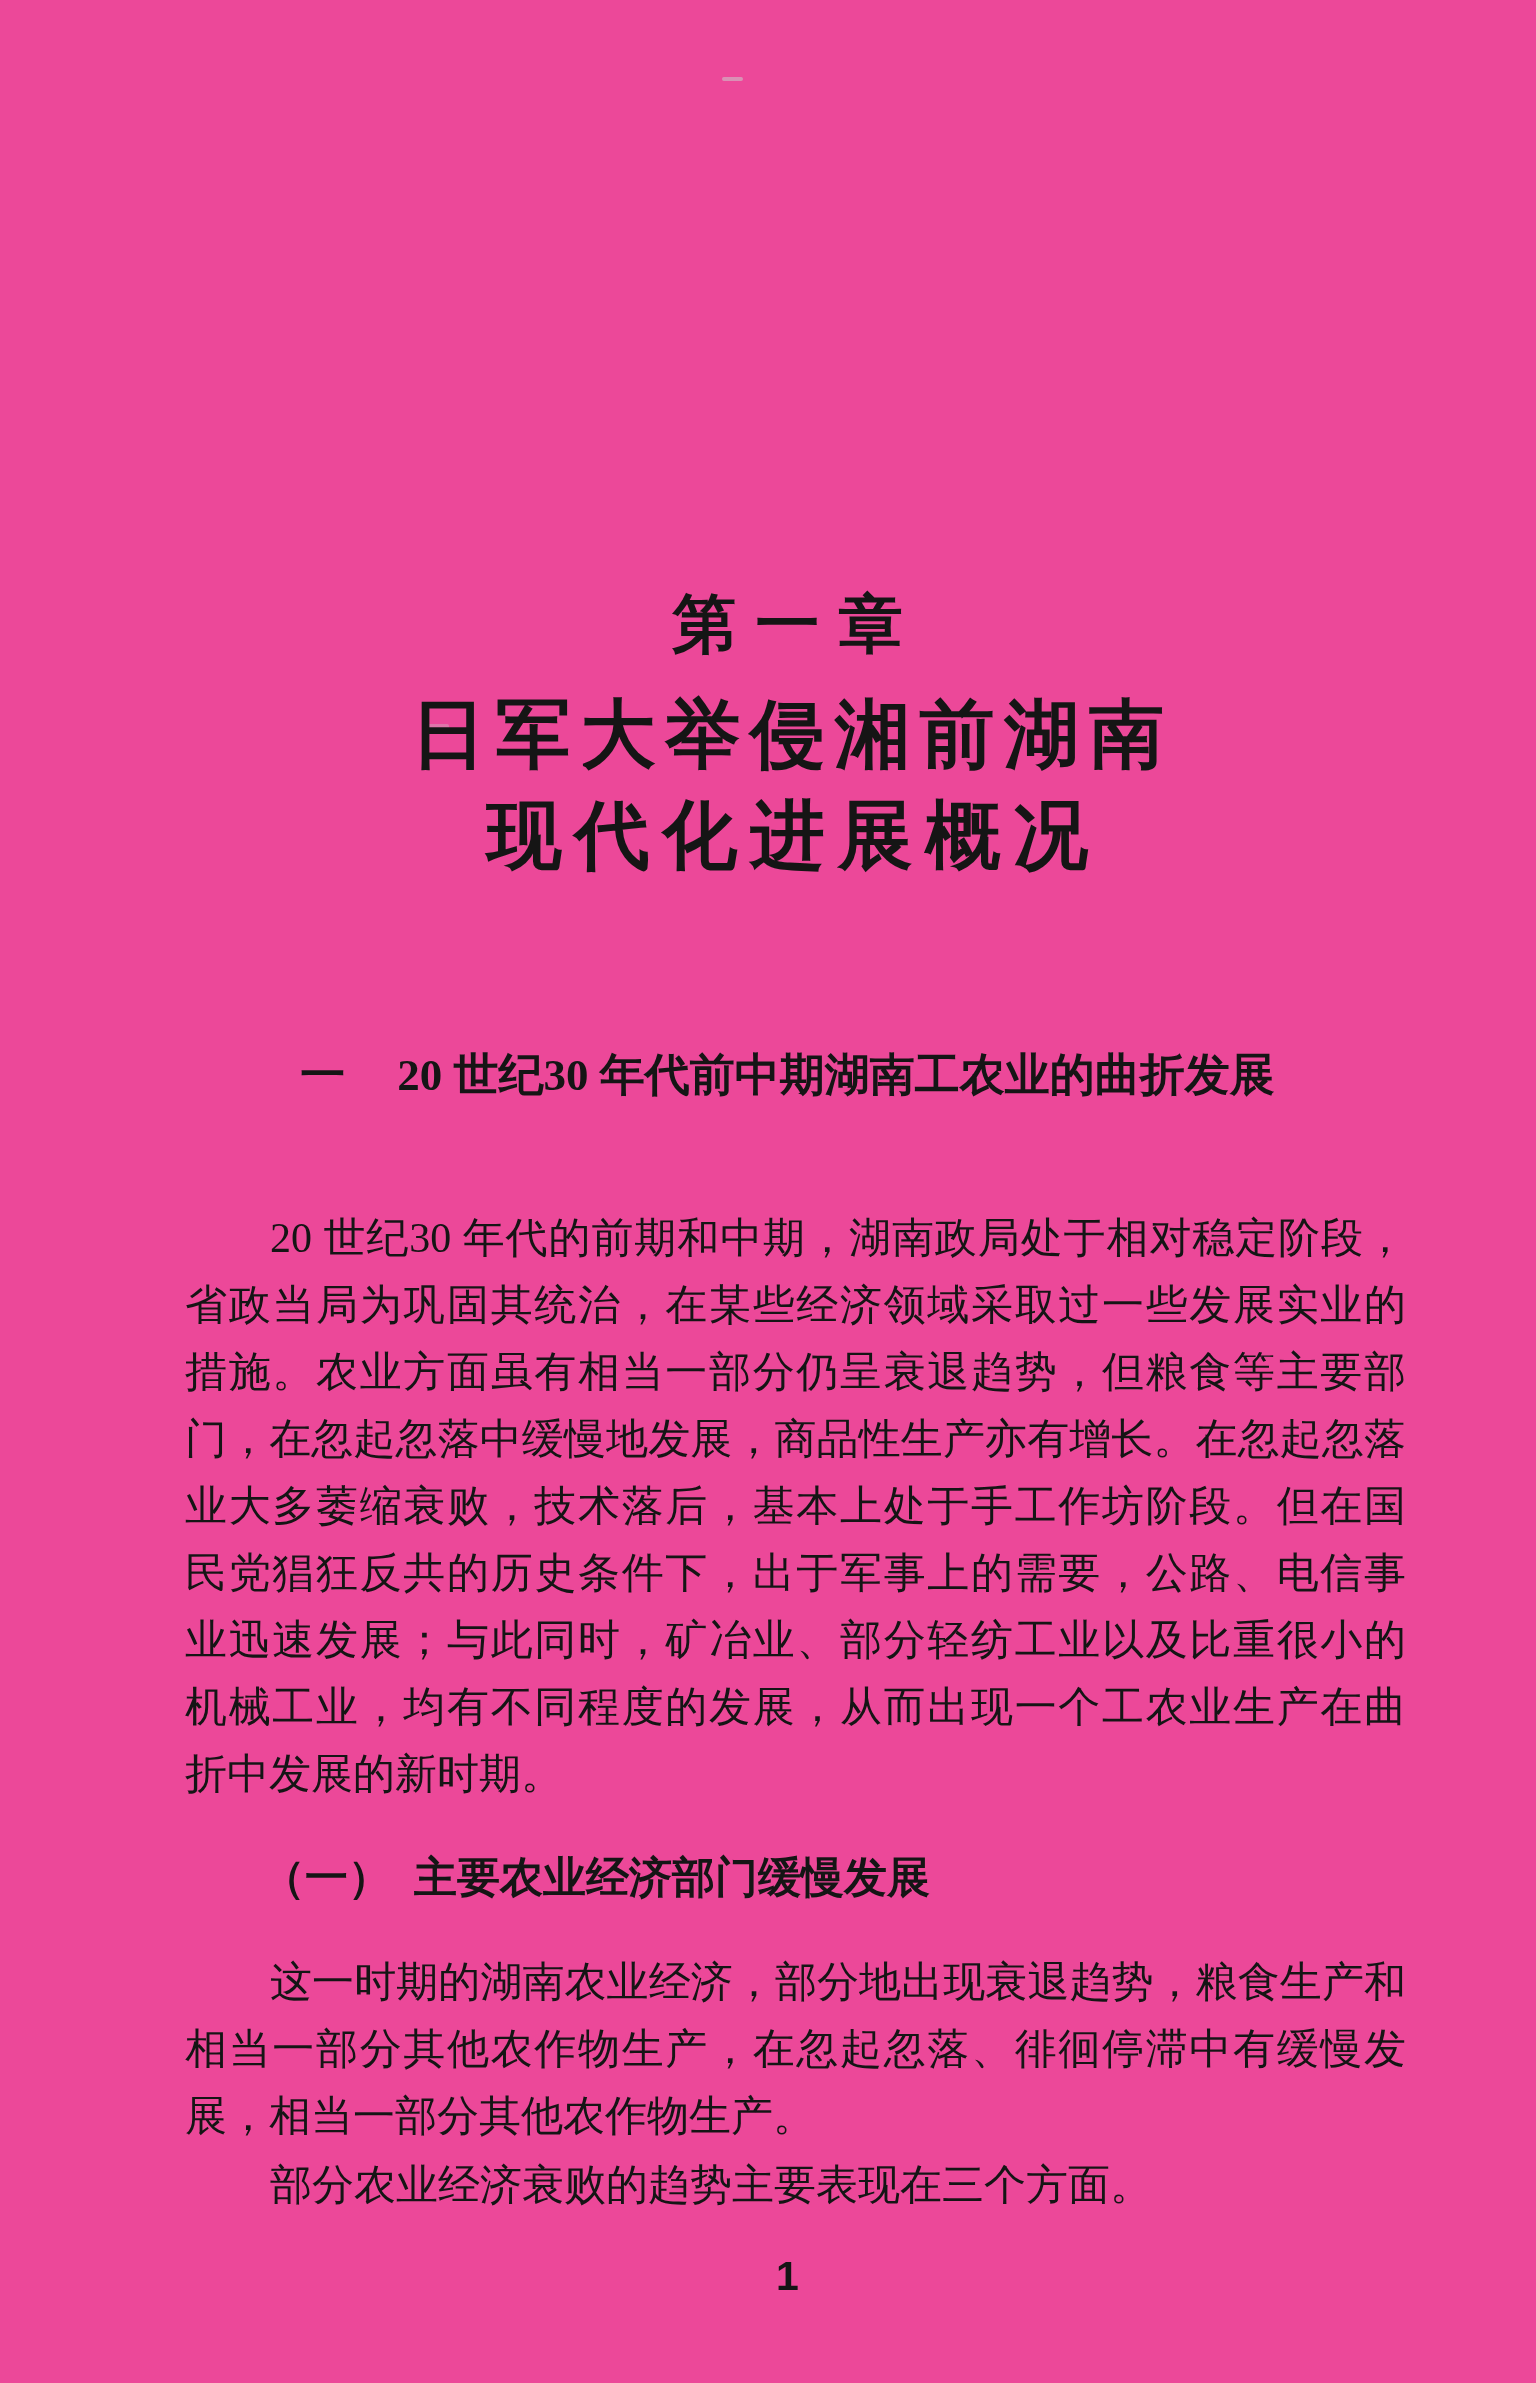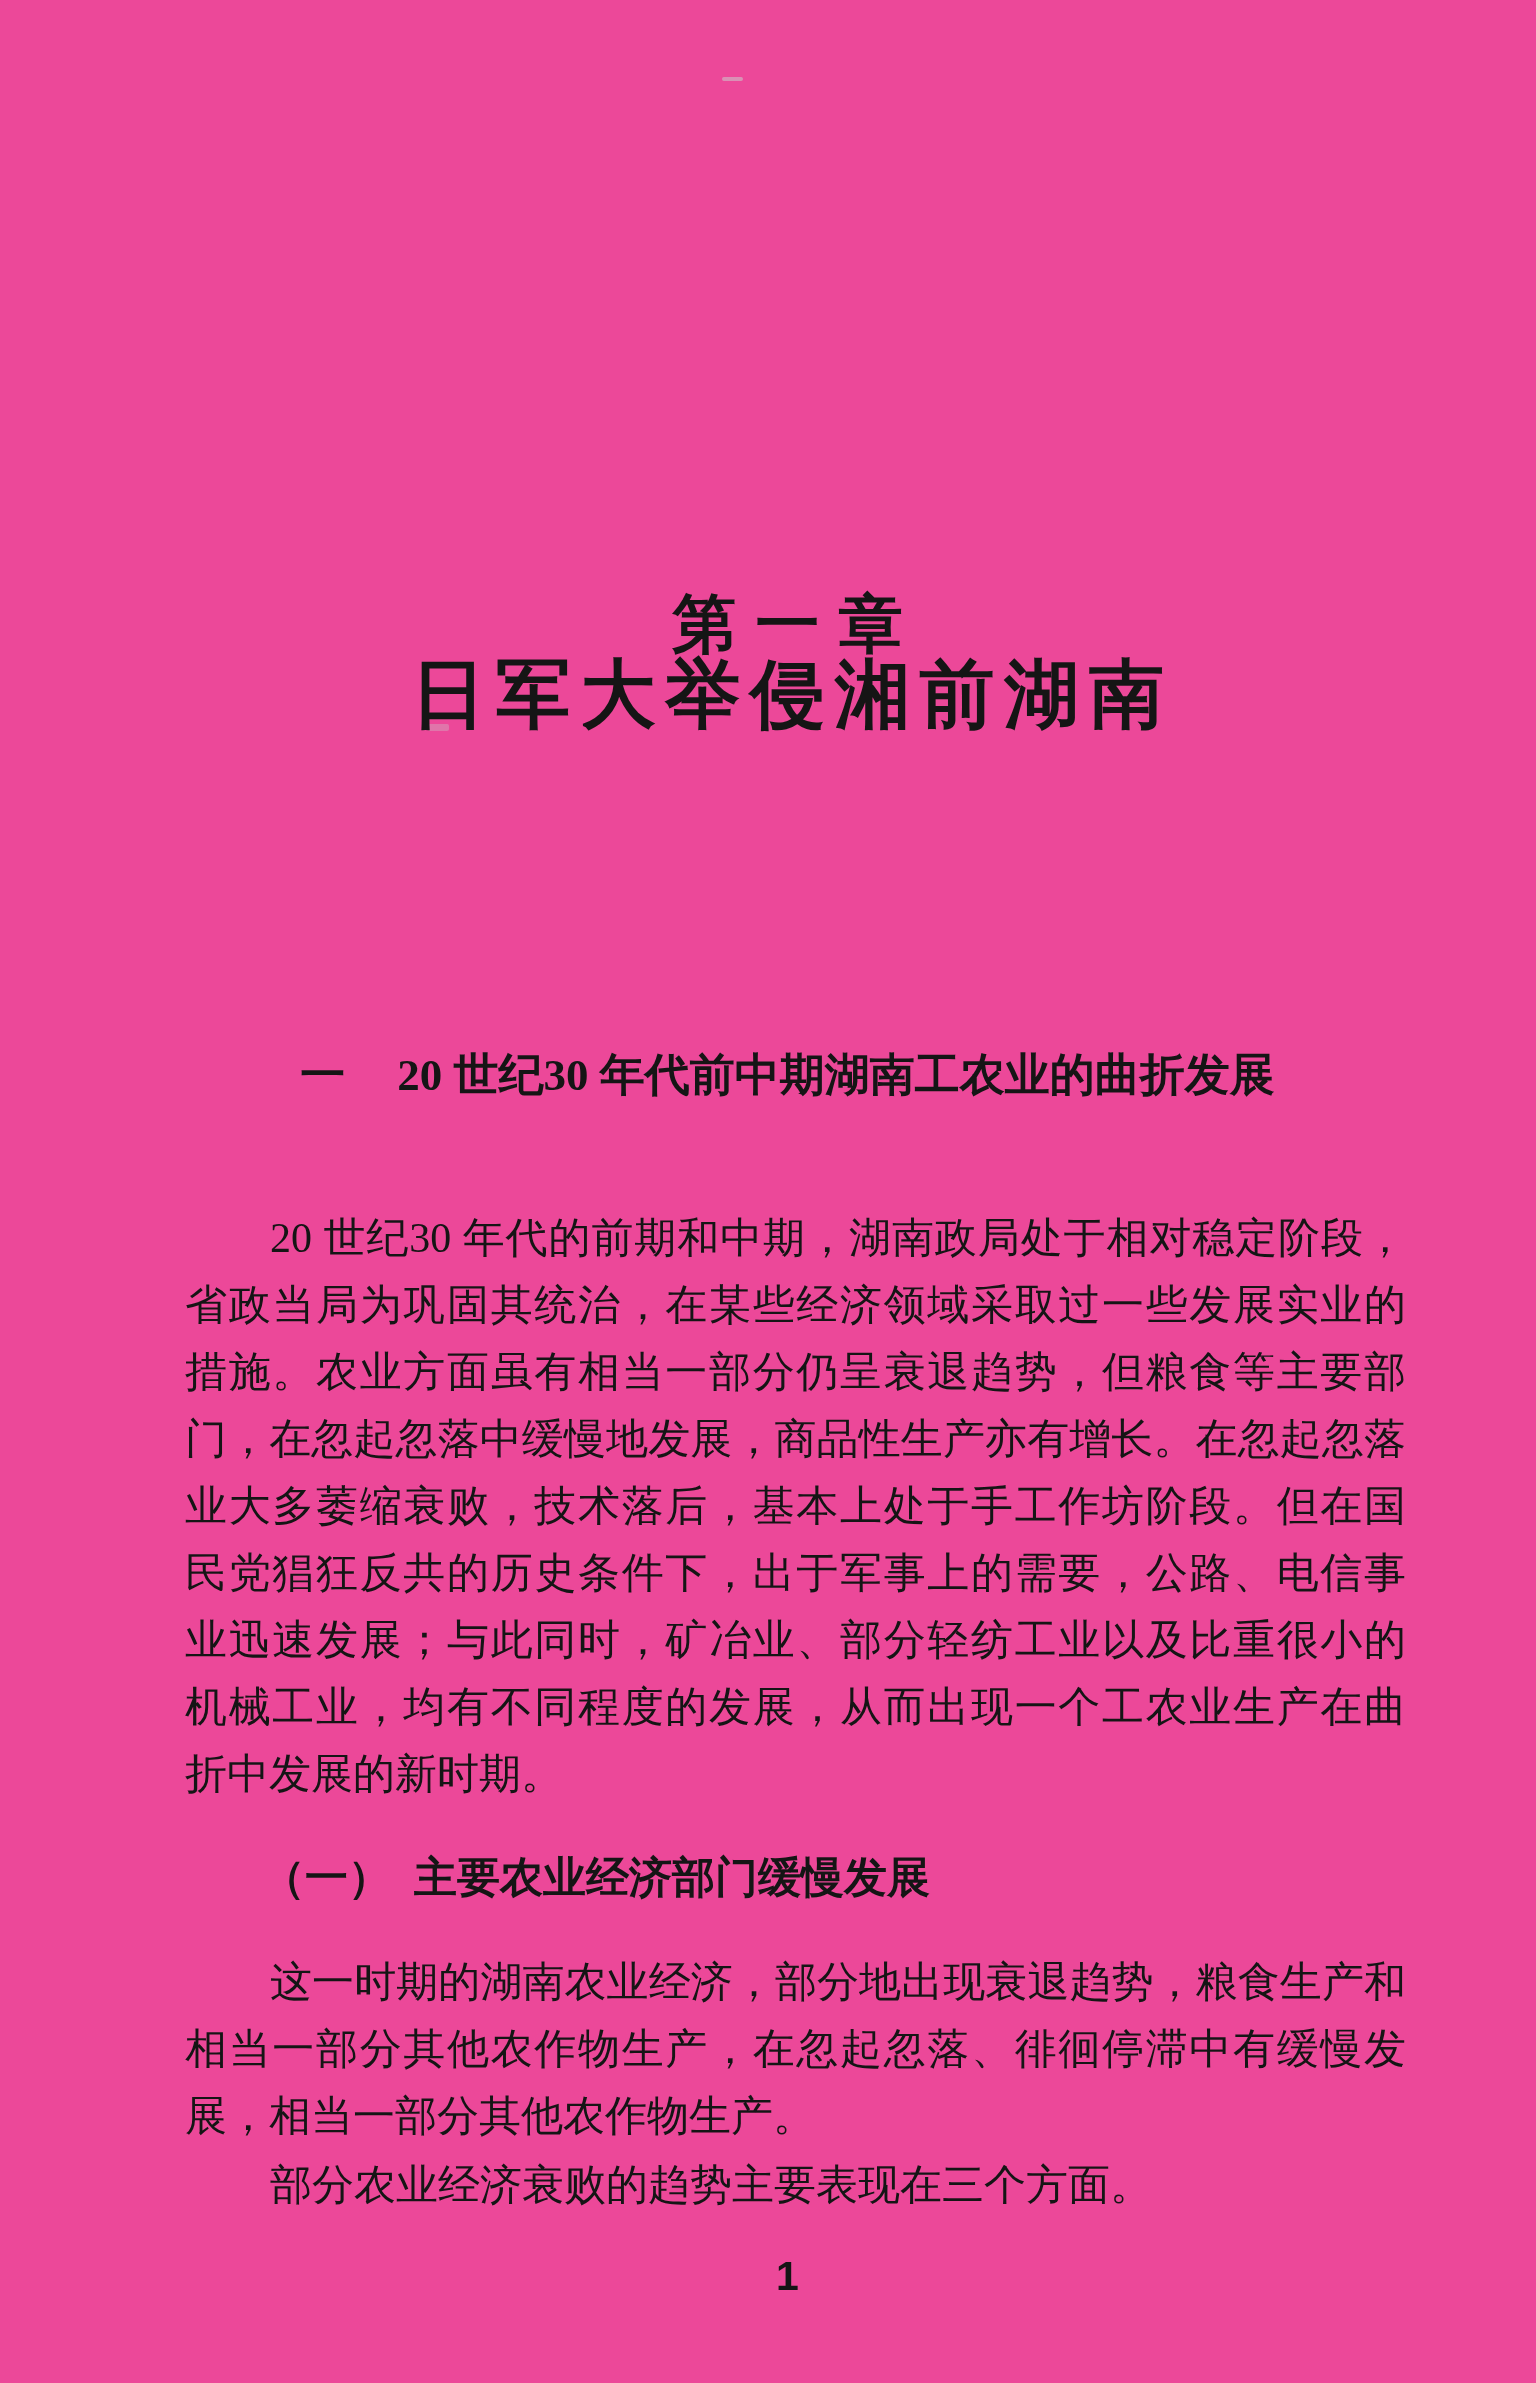--- a/index.html
+++ b/index.html
@@ -22,21 +22,21 @@
   
   .center-line {
     position: absolute;
     left: 177px;
     width: 1221px;
     text-align: center;
     font-weight: bold;
     white-space: nowrap;
   }
   .chapter-label { top: 586px;  font-size: 64px; line-height: 78px;  letter-spacing: 0.30em; text-indent: 0.30em; }
-  .title-line-1  { top: 649px;  font-size: 75px; line-height: 91px;  letter-spacing: 0.13em; text-indent: 0.13em; }
+  .title-line-1  { top: 689px;  font-size: 75px; line-height: 91px;  letter-spacing: 0.13em; text-indent: 0.13em; }
   .title-line-2  { top: 790px;  font-size: 75px; line-height: 91px;  letter-spacing: 0.17em; text-indent: 0.17em; }
 
   
   .section-heading {
     position: absolute;
     left: 177px;
     top: 1046px;
     width: 1221px;
     display: flex;
     justify-content: center;
@@ -102,20 +102,21 @@
 
 <div class="sheet" style="background: #ec4899; color: rgb(21, 21, 21);">
 
   <div class="artifact top-dash"></div>
   <div class="artifact title-mark"></div>
 
   <div class="center-line chapter-label">第一章</div>
 
   <div class="center-line title-line-1">日军大举侵湘前湖南</div>
 
+  <div class="center-line title-line-2">现代化进展概况</div>
 
   <div class="section-heading">
     <span>一</span>
     <span>20 世纪30 年代前中期湖南工农业的曲折发展</span>
   </div>
 
   <div class="para para-1">
       <div class="bodyline first">20 世纪30 年代的前期和中期，湖南政局处于相对稳定阶段，</div>
       <div class="bodyline">省政当局为巩固其统治，在某些经济领域采取过一些发展实业的</div>
       <div class="bodyline">措施。农业方面虽有相当一部分仍呈衰退趋势，但粮食等主要部</div>

